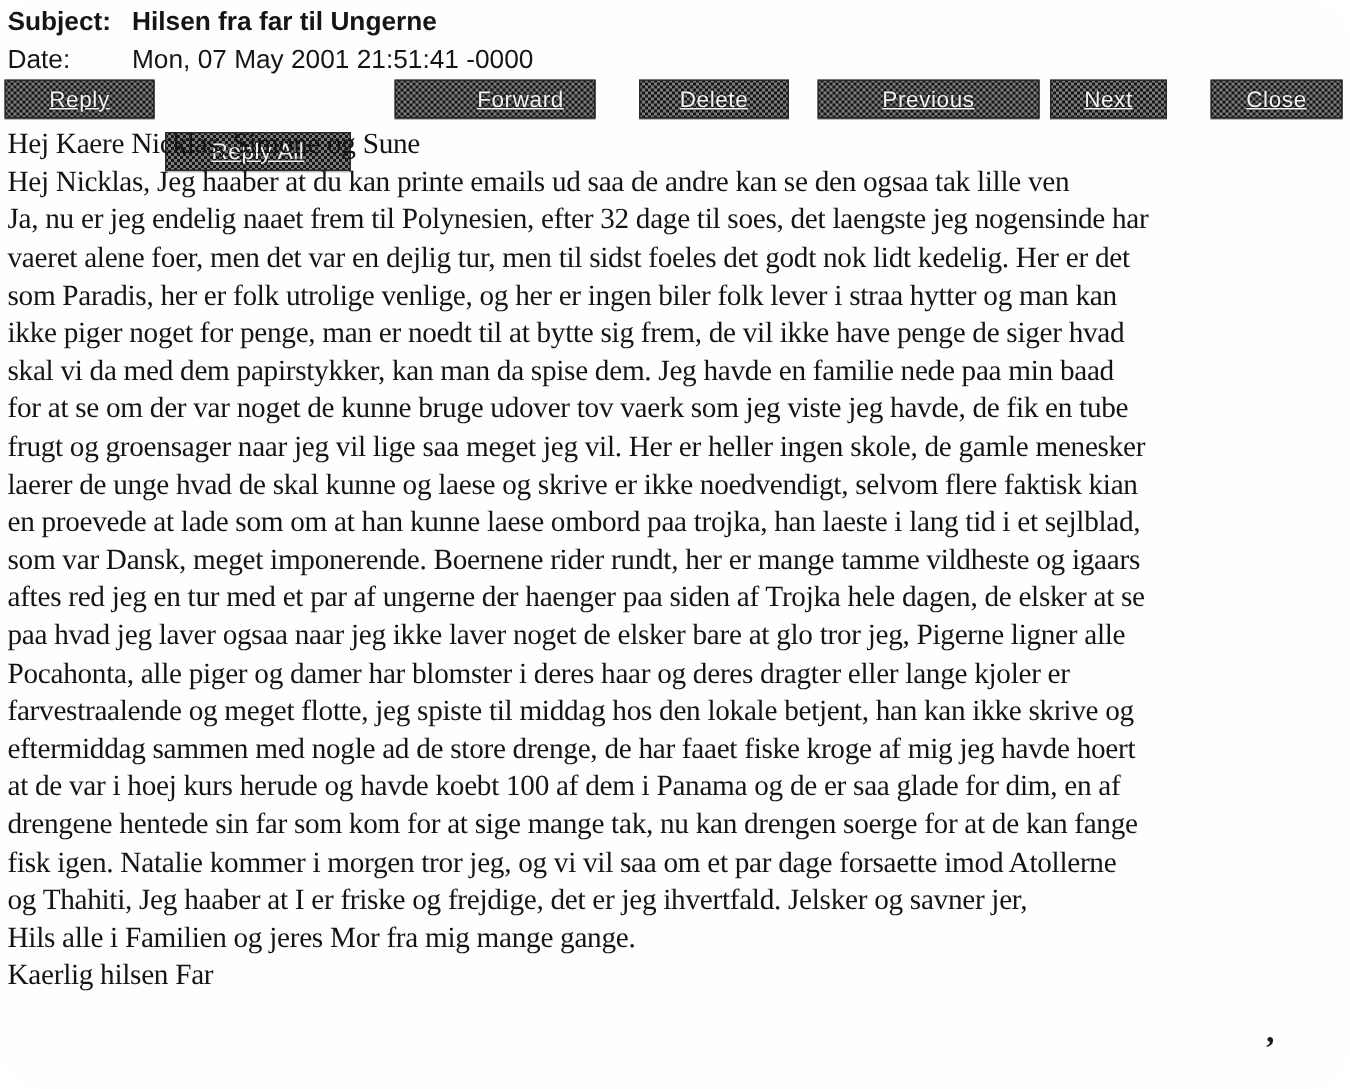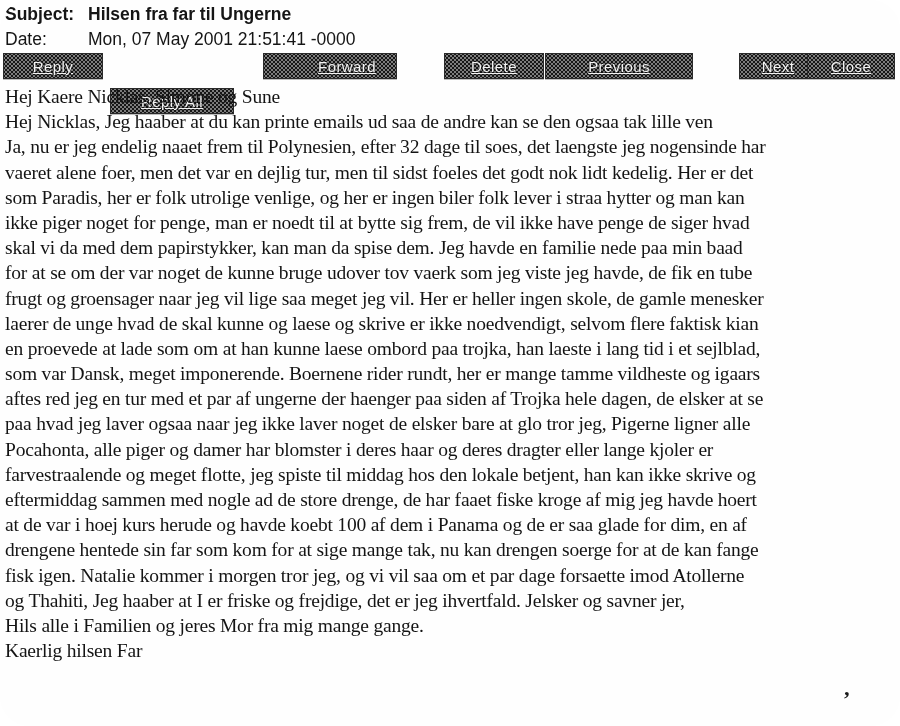--- a/index.html
+++ b/index.html
@@ -37,23 +37,23 @@
     font-size: 15px; line-height: 25px;
     text-decoration: underline;
     text-align: center;
     text-shadow: 0 0 2px #000;
     letter-spacing: 0.4px;
     cursor: pointer;
   }
   .btn-reply    { left: 3px;   width: 100px; }
   .btn-replyall { left: 110px; width: 124px; margin-top: 35px; }
   .btn-forward  { left: 263px; width: 134px; padding-left: 34px; }
-  .btn-delete   { left: 444px; width: 100px; }
+  .btn-delete   { left: 426px; width: 100px; }
   .btn-previous { left: 545px; width: 148px; }
-  .btn-next     { left: 739px; width: 78px; text-align: center;  }
+  .btn-next     { left: 700px; width: 78px; text-align: center;  }
   .btn-close    { left: 807px; width: 88px;  }
 
   
   .mailbody {
     position: absolute; top: 84px; left: 5px; right: 0;
     font-family: "Liberation Serif", serif;
     font-size: 19.5px; color: #141414;
     letter-spacing: -0.2px;
   }
   .body-line { height: 25.2px; line-height: 25.2px; white-space: nowrap; }

